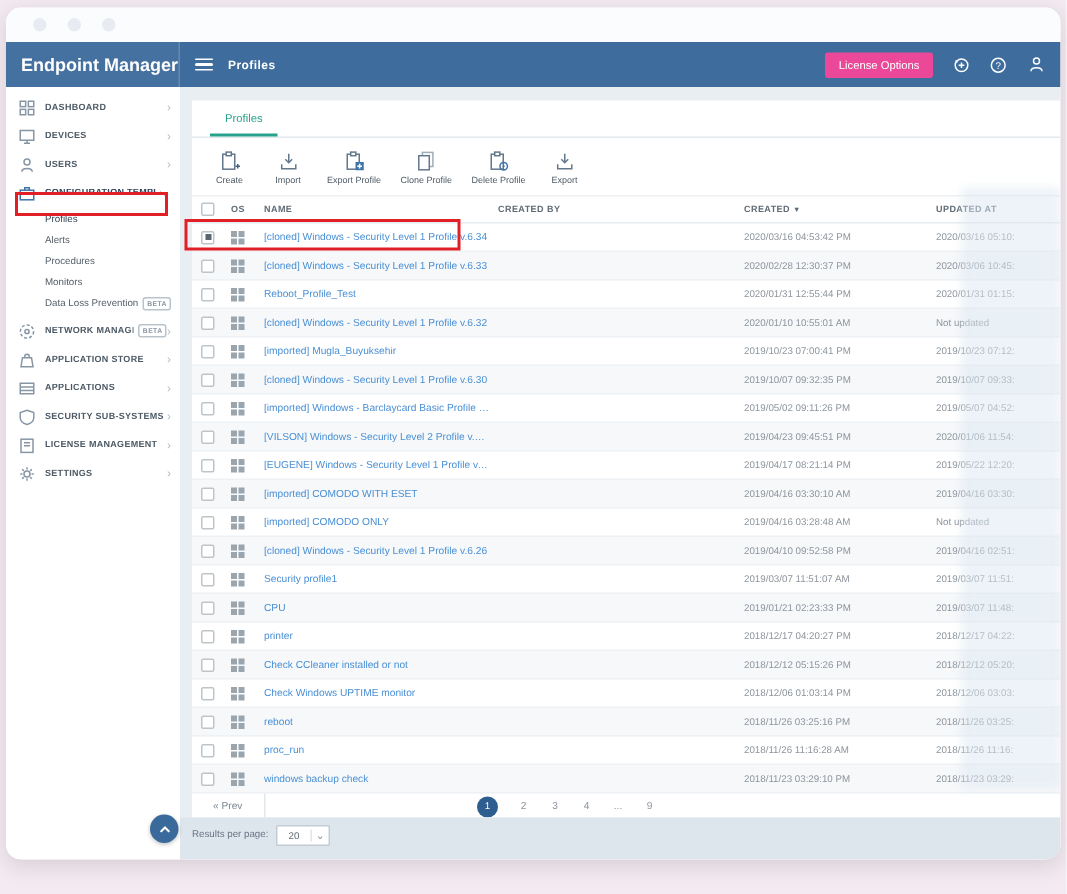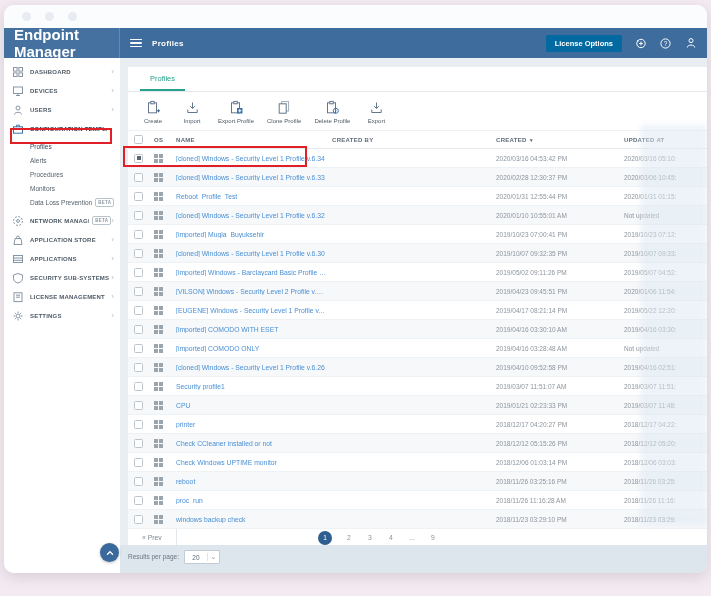--- a/index.html
+++ b/index.html
@@ -8,28 +8,28 @@
 
   .window { position:absolute; left:4px; top:5px; width:703px; height:568px;
     background:#fff; border-radius:10px; overflow:hidden; box-shadow:0 4px 14px rgba(90,70,90,.18); }
 
   
   .chrome { height:23px; background:#fbfcfe; display:flex; align-items:center; padding-left:18px; gap:14px; }
   .dot { width:9px; height:9px; border-radius:50%; background:#e8ebf2; }
 
   
   .topbar { height:30px; background:#3e6d9d; display:flex; align-items:stretch; }
-  .brand { width:116px; background:#44719f; color:#fff; font-size:15px; font-weight:bold;
+  .brand { width:116px; background:#44719f; color:#fff; font-size:12px; font-weight:bold;
     display:flex; align-items:center; padding-left:10px; border-right:1px solid rgba(255,255,255,.18); }
   .topbar-main { flex:1; display:flex; align-items:center; padding:0 10px; color:#fff; }
   .hamburger { width:12px; display:flex; flex-direction:column; gap:2px; margin-right:10px; cursor:pointer; }
   .hamburger span { height:1.5px; background:#fff; border-radius:1px; }
   .crumb { font-size:8px; font-weight:bold; letter-spacing:.3px; }
   .topbar-right { margin-left:auto; display:flex; align-items:center; gap:12px; }
-  .license-btn { background:#0369a1; color:#fff; font-size:7.5px; font-weight:bold;
+  .license-btn { background:#ec4899; color:#fff; font-size:7.5px; font-weight:normal;
     padding:4px 9px; border-radius:2px; border:none; cursor:pointer; }
   .tb-icon { width:13px; height:13px; display:flex; align-items:center; justify-content:center; cursor:pointer; }
 
   
   .body-row { display:flex; height:515px; }
   .sidebar { width:116px; background:#fff; position:relative; flex-shrink:0; }
   .main { flex:1; background:#e9eef3; position:relative; overflow:hidden; }
 
   
   .menu { padding-top:4px; }

